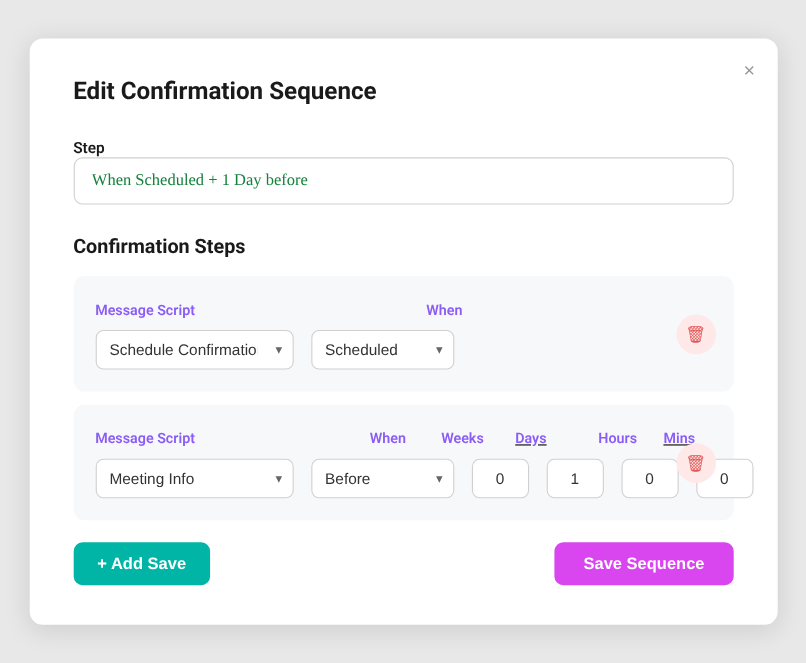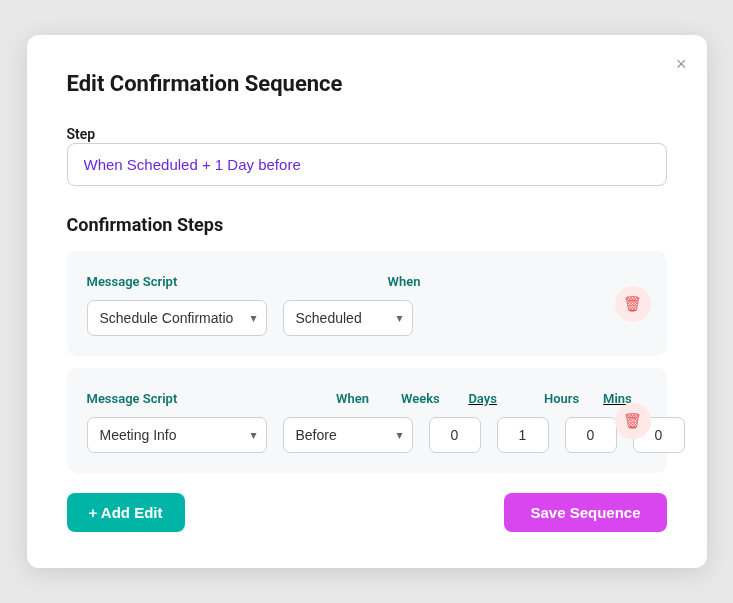--- a/index.html
+++ b/index.html
@@ -62,23 +62,24 @@
       color: #1a1a1a;
       margin-bottom: 8px;
     }
 
     .name-input {
       width: 100%;
       border: 1.5px solid #d0d0d0;
       border-radius: 8px;
       padding: 12px 16px;
       font-size: 15px;
-      color: #6d28d9;
+      color: #15803d;
       outline: none;
       margin-bottom: 28px;
+      font-family: Liberation Serif, serif;
     }
 
     .section-title {
       font-size: 18px;
       font-weight: 700;
       color: #1a1a1a;
       margin-bottom: 16px;
     }
 
     .step-card {
@@ -91,21 +92,21 @@
 
     .step-row-labels {
       display: flex;
       gap: 16px;
       margin-bottom: 10px;
     }
 
     .step-col-label {
       font-size: 13px;
       font-weight: 600;
-      color: #0f766e;
+      color: #8b5cf6;
     }
 
     .col-script {
       width: 180px;
     }
 
     .col-when {
       width: 130px;
       text-align: right;
     }
@@ -302,17 +303,17 @@
         <input class="number-input" style="margin-left: 8px;" type="text" value="1">
         <input class="number-input" style="margin-left: 8px;" type="text" value="0">
         <input class="number-input" style="margin-left: 8px;" type="text" value="0">
       </div>
       <button class="delete-btn">
         <span>🗑</span>
       </button>
     </div>
 
     <div class="footer-row">
-      <button class="add-step-btn">+ Add Edit</button>
+      <button class="add-step-btn">+ Add Save</button>
       <button class="save-btn">Save Sequence</button>
     </div>
   </div>
 </div>
 
 </body></html>

